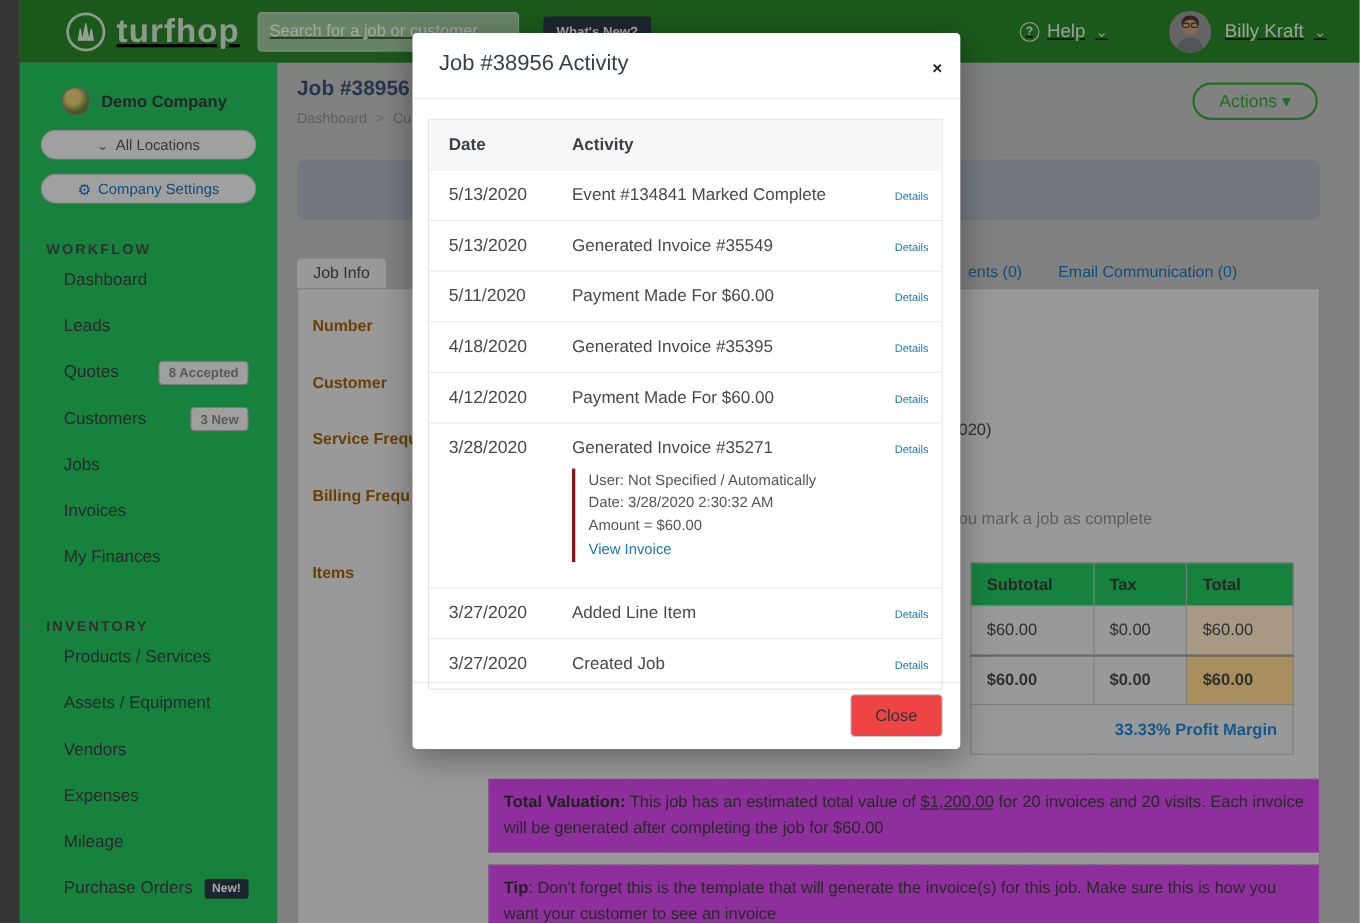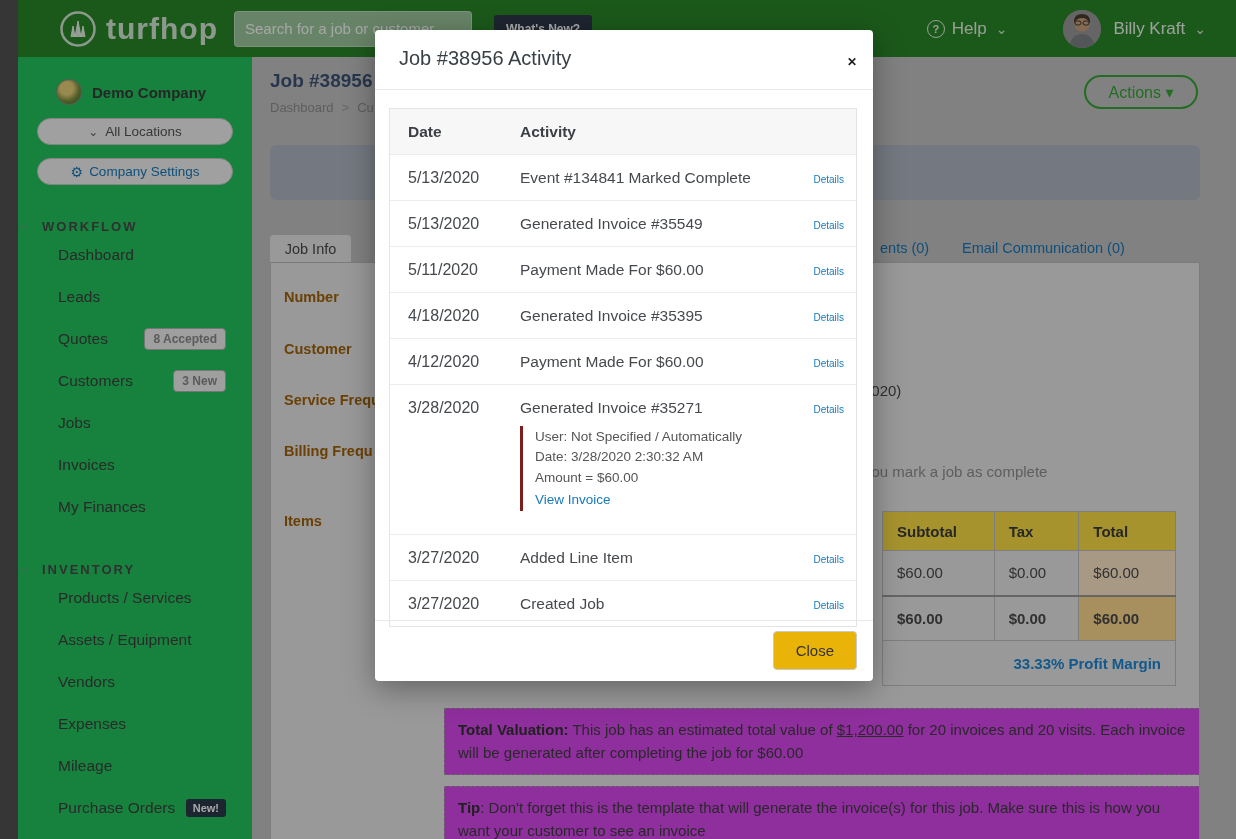--- a/index.html
+++ b/index.html
@@ -3,21 +3,21 @@
 <meta charset="utf-8">
 <style>
   * { box-sizing: border-box; margin: 0; padding: 0; }
   html,body { width:1236px; height:839px; overflow:hidden; }
   body { position:relative; font-family:"Liberation Sans", sans-serif; background:#c4c4c4; }
 
   
   .left-strip { position:absolute; left:0; top:0; width:18px; height:839px; background:#535353; z-index:5; }
 
   .navbar { position:absolute; left:18px; top:0; width:1218px; height:57px; background:#2a8828;
-            display:flex; align-items:center; z-index:4; }
+            display:flex; align-items:center; z-index:4;text-decoration:underline; }
   .brand { display:flex; align-items:center; margin-left:40px; }
   .brand-icon { width:40px; height:40px; }
   .brand-text { color:rgba(255,255,255,0.82); font-size:30px; font-weight:600; letter-spacing:1px; margin-left:8px; }
   .nav-search { margin-left:16px; width:238px; height:36px; border-radius:4px;
                 border:1px solid rgba(255,255,255,0.35); background:rgba(255,255,255,0.55);
                 padding:0 10px; font-size:15px; color:#fff; outline:none; }
   .nav-search::placeholder { color:rgba(255,255,255,0.95); }
   .whats-new { margin-left:22px; background:#2c3949; color:#fff; border:none; border-radius:3px;
                font-weight:bold; font-size:12px; padding:7px 12px; cursor:pointer; font-family:inherit; }
   .nav-right { margin-left:auto; display:flex; align-items:center; padding-right:30px; }
@@ -68,21 +68,21 @@
 
   .card { position:absolute; left:18px; top:205px; width:930px; height:640px; background:#e8e8e8;
           border:1px solid #bdbdbd; overflow:hidden; }
   .f-label { position:absolute; left:13px; font-size:14.5px; font-weight:bold; color:#a16207; }
   .frag-year { position:absolute; left:592px; top:119px; font-size:15px; color:#4a4a4a; }
   .frag-note { position:absolute; left:593px; top:200px; font-size:15px; color:#8f8f8f; }
 
   .items-table { position:absolute; left:611px; top:248px; width:294px; border:1px solid #b9b9b9;
                  border-collapse:collapse; font-size:15px; color:#4a4a4a; background:#e8e8e8; }
   .items-table td { border:1px solid #bfbfbf; padding:0 0 0 14px; height:45px; }
-  .it-head td { background:#fde047; font-weight:bold; color:#3c3c3c; height:39px; }
+  .it-head td { background:#22c55e; font-weight:bold; color:#3c3c3c; height:39px; }
   .col-total { background:#fee9c9; }
   .it-grand td { font-weight:bold; border-top:2px solid #9a9a9a; }
   .it-grand .col-total { background:#ffd98f; }
   .it-foot td { border-top:1px solid #bfbfbf; text-align:right; padding-right:14px; height:45px; }
   .profit { color:#1d87d6; font-weight:bold; }
 
   .dash-box { position:absolute; left:173px; width:757px; border:1px dashed #9f9f9f; background:#d946ef;
               padding:9px 13px; font-size:15px; color:#3f3f3f; line-height:1.55; }
   .dash-box b { color:#333; }
   .tv-amount { text-decoration:underline; cursor:pointer; }
@@ -100,21 +100,21 @@
   .m-row:first-child { border-top:none; background:#f7f7f7; }
   .m-date { width:118px; padding:14px 0 13px 18px; font-size:16px; color:#46494d; }
   .m-head .m-date, .m-head .m-act { font-weight:bold; font-size:15.5px; color:#3c4045; }
   .m-act { flex:1; padding:14px 0 13px 12px; font-size:15.5px; color:#46494d; }
   .m-link { width:80px; text-align:right; padding:14px 12px 0 0; }
   .m-link a, .exp-link { color:#1779ba; text-decoration:none; font-size:10px; cursor:pointer; }
   .expanded { margin:9px 0 10px 0; border-left:3px solid #7f1d1d; padding:1px 0 1px 12px;
               font-size:13.5px; color:#555; line-height:1.5; }
   .exp-link { font-size:13.5px; display:inline-block; margin-top:2px; }
   .modal-footer { position:absolute; left:0; right:0; bottom:0; height:61px; border-top:1px solid #e8e8e8; }
-  .close-btn { position:absolute; right:16px; top:10px; padding:10px 22px; background:#eab308;
+  .close-btn { position:absolute; right:16px; top:10px; padding:10px 22px; background:#ef4444;
                border:1px solid #c9c9c9; border-radius:4px; font-size:15px; color:#333; cursor:pointer;
                font-family:inherit; }
 </style>
 </head>
 <body>
 
 <div class="left-strip"></div>
 
 <div class="navbar">
   <div class="brand">

